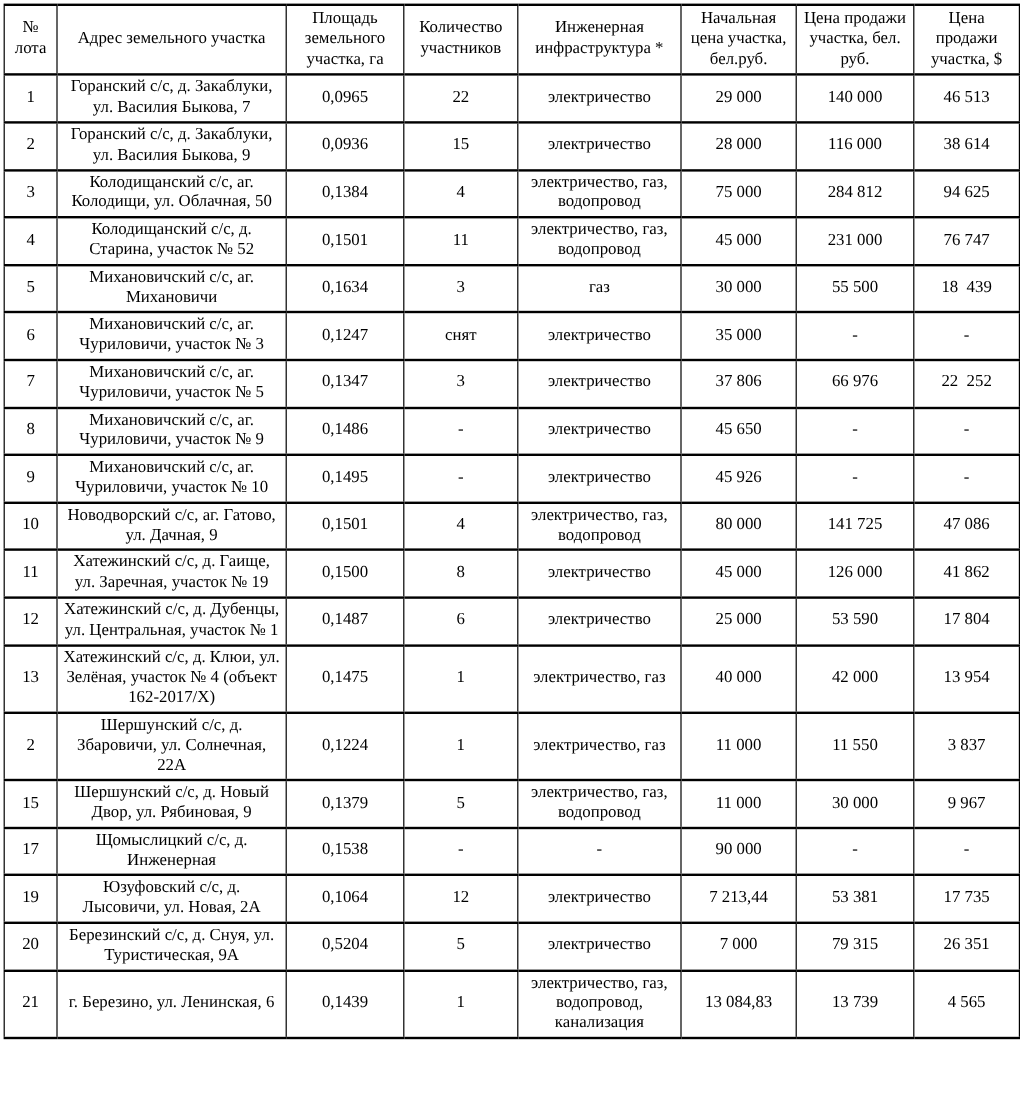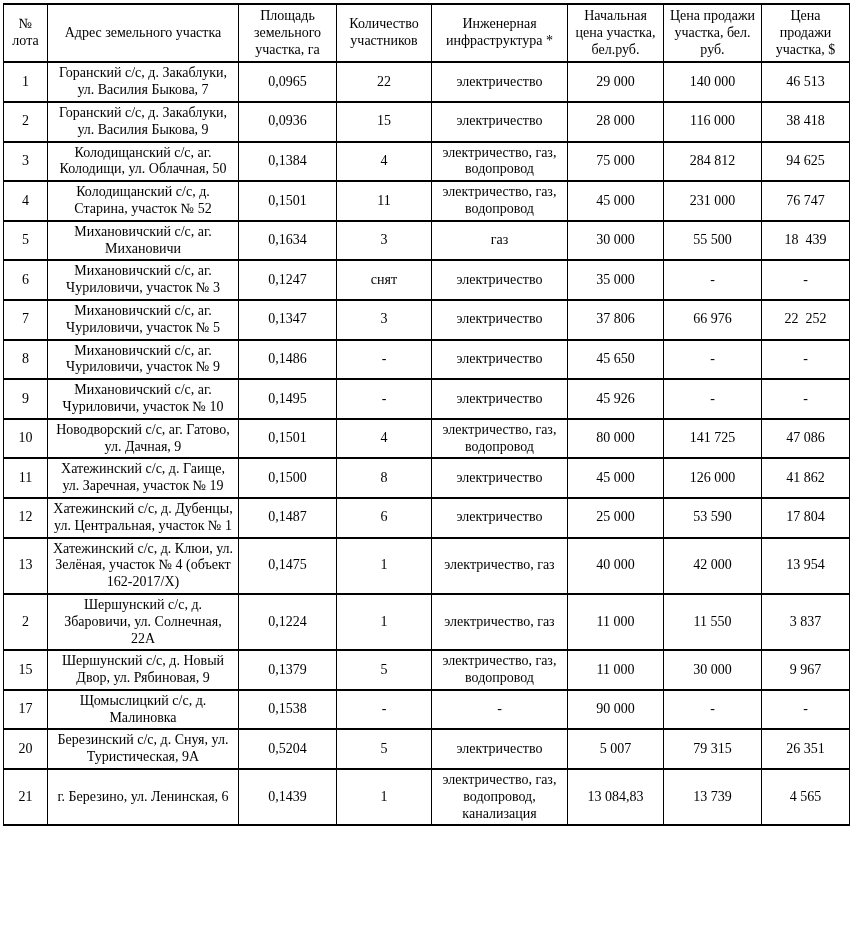--- a/index.html
+++ b/index.html
@@ -91,21 +91,21 @@
           <td class="c7">46 513</td>
         </tr>
         <tr>
           <td class="c0">2</td>
           <td class="c1">Горанский с/с, д. Закаблуки, ул. Василия Быкова, 9</td>
           <td class="c2">0,0936</td>
           <td class="c3">15</td>
           <td class="c4">электричество</td>
           <td class="c5">28 000</td>
           <td class="c6">116 000</td>
-          <td class="c7">38 418</td>
+          <td class="c7">38 614</td>
         </tr>
         <tr>
           <td class="c0">3</td>
           <td class="c1">Колодищанский с/с, аг. Колодищи, ул. Облачная, 50</td>
           <td class="c2">0,1384</td>
           <td class="c3">4</td>
           <td class="c4">электричество, газ, водопровод</td>
           <td class="c5">75 000</td>
           <td class="c6">284 812</td>
           <td class="c7">94 625</td>
@@ -225,35 +225,45 @@
           <td class="c1">Шершунский с/с, д. Новый Двор, ул. Рябиновая, 9</td>
           <td class="c2">0,1379</td>
           <td class="c3">5</td>
           <td class="c4">электричество, газ, водопровод</td>
           <td class="c5">11 000</td>
           <td class="c6">30 000</td>
           <td class="c7">9 967</td>
         </tr>
         <tr>
           <td class="c0">17</td>
-          <td class="c1">Щомыслицкий с/с, д. Малиновка</td>
+          <td class="c1">Щомыслицкий с/с, д. Инженерная</td>
           <td class="c2">0,1538</td>
           <td class="c3">-</td>
           <td class="c4">-</td>
           <td class="c5">90 000</td>
           <td class="c6">-</td>
           <td class="c7">-</td>
         </tr>
         <tr>
+          <td class="c0">19</td>
+          <td class="c1">Юзуфовский с/с, д. Лысовичи, ул. Новая, 2А</td>
+          <td class="c2">0,1064</td>
+          <td class="c3">12</td>
+          <td class="c4">электричество</td>
+          <td class="c5">7 213,44</td>
+          <td class="c6">53 381</td>
+          <td class="c7">17 735</td>
+        </tr>
+        <tr>
           <td class="c0">20</td>
           <td class="c1">Березинский с/с, д. Снуя, ул. Туристическая, 9А</td>
           <td class="c2">0,5204</td>
           <td class="c3">5</td>
           <td class="c4">электричество</td>
-          <td class="c5">5 007</td>
+          <td class="c5">7 000</td>
           <td class="c6">79 315</td>
           <td class="c7">26 351</td>
         </tr>
         <tr>
           <td class="c0">21</td>
           <td class="c1">г. Березино, ул. Ленинская, 6</td>
           <td class="c2">0,1439</td>
           <td class="c3">1</td>
           <td class="c4">электричество, газ, водопровод, канализация</td>
           <td class="c5">13 084,83</td>

